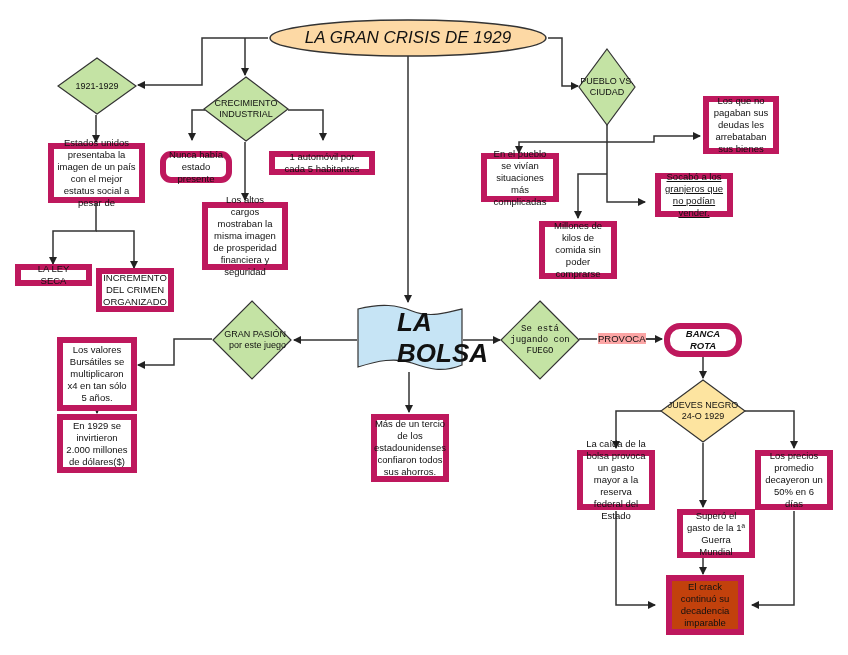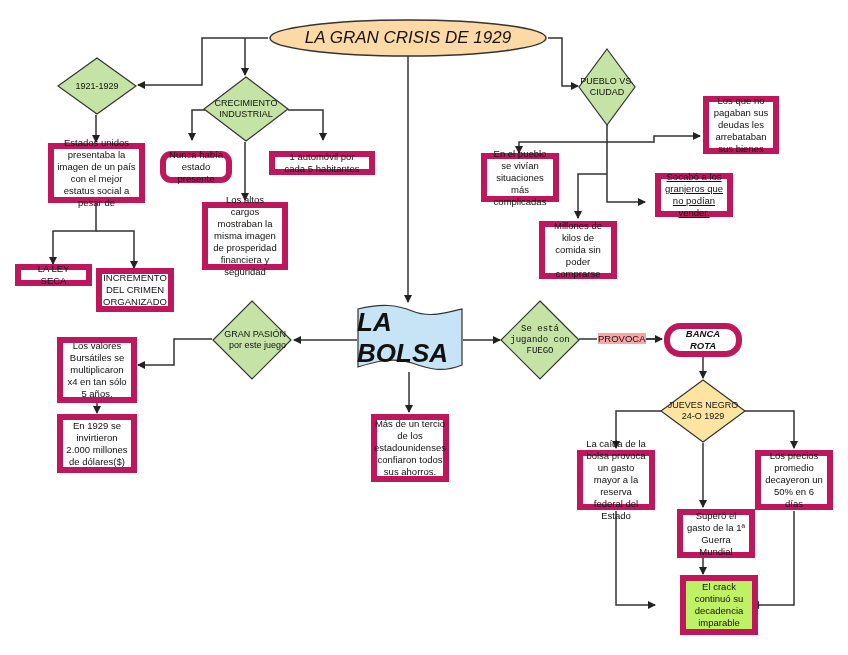--- a/index.html
+++ b/index.html
@@ -3,33 +3,33 @@
 <meta charset="utf-8">
 <style>
   html, body { margin: 0; padding: 0; background: #ffffff; }
   body { width: 848px; height: 655px; position: relative; overflow: hidden;
          font-family: "Liberation Sans", sans-serif; color: #111; }
   svg#wires { position: absolute; left: 0; top: 0; }
   .node { position: absolute; box-sizing: border-box; display: flex;
           align-items: center; justify-content: center; text-align: center;
           font-size: 9.5px; line-height: 12px; }
   .box { border: 6px solid #be185d; background: #fff; padding: 2px 3px; }
-  .box.orange { background: #bef264; margin-left: 14px; }
+  .box.orange { background: #c2410c; }
   .diamond-wrap { position: absolute; }
   .diamond-wrap svg { position: absolute; left: 0; top: 0; }
   .diamond-text { position: absolute; left: 0; top: 0; width: 100%; height: 100%;
                   display: flex; align-items: center; justify-content: center;
                   text-align: center; font-size: 9px; line-height: 11px; }
   .title-ellipse { position: absolute; }
   .title-text { position: absolute; left: 0; top: 0; width: 100%; height: 100%;
                 display: flex; align-items: center; justify-content: center;
                 font-weight: normal; font-style: italic; font-size: 17px; }
   .bolsa-text { position: absolute; left: 0; top: 0; width: 100%; height: 100%;
                 display: flex; align-items: center; justify-content: center;
-                font-weight: bold; font-style: italic; font-size: 26px; }
+                font-weight: bold; font-style: italic; font-size: 26px; padding-left: 40px; }
   .edge-label { position: absolute; font-size: 9.5px; background: #fca5a5; }
   .bold-italic { font-weight: bold; font-style: italic; }
 </style>
 </head>
 <body>
 
 <svg id="wires" width="848" height="655">
   <defs>
     <marker id="arr" markerWidth="8" markerHeight="8" refX="7" refY="4" orient="auto" markerUnits="userSpaceOnUse">
       <path d="M0,0 L8,4 L0,8 Z" fill="#222"></path>
@@ -129,21 +129,21 @@
   <div class="bolsa-text">LA BOLSA</div>
 </div>
 <div class="node box" style="left:371px;top:414px;width:78px;height:68px;">Más de un tercio de los estadounidenses confiaron todos sus ahorros.</div>
 
 <div class="diamond-wrap" style="left:212px;top:300px;width:80px;height:80px;">
   <svg width="80" height="80">
       <polygon points="40,1 79,40 40,79 1,40" fill="#c4e3a4" stroke="#333" stroke-width="1.2"></polygon>
     </svg>
   <div class="diamond-text" style="padding:0 6px;box-sizing:border-box;text-align:right;">GRAN PASIÓN por este juego</div>
 </div>
-<div class="node box" style="left:57px;top:337px;width:80px;height:66px;">Los valores Bursátiles se multiplicaron x4 en tan sólo 5 años.</div>
+<div class="node box" style="left:57px;top:337px;width:80px;height:74px;">Los valores Bursátiles se multiplicaron x4 en tan sólo 5 años.</div>
 <div class="node box" style="left:57px;top:414px;width:80px;height:59px;">En 1929 se invirtieron 2.000 millones de dólares($)</div>
 
 <div class="diamond-wrap" style="left:500px;top:300px;width:80px;height:80px;font-family:Liberation Mono, monospace;">
   <svg width="80" height="80">
       <polygon points="40,1 79,40 40,79 1,40" fill="#c4e3a4" stroke="#333" stroke-width="1.2"></polygon>
     </svg>
   <div class="diamond-text" style="padding:0 6px;box-sizing:border-box;">Se está jugando con FUEGO</div>
 </div>
 <div class="edge-label" style="left:598px;top:333px;">PROVOCA</div>
 <div class="node box bold-italic" style="left:664px;top:323px;width:78px;height:34px;border-radius:16px;">BANCA ROTA</div>

